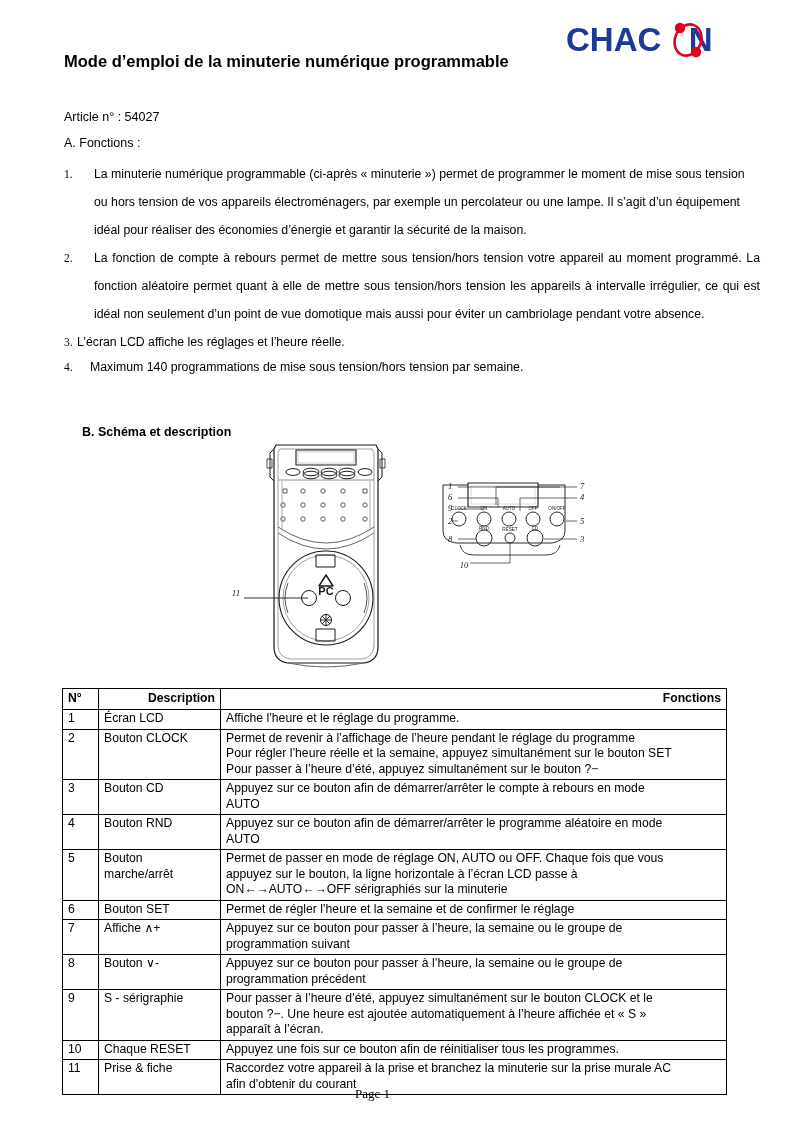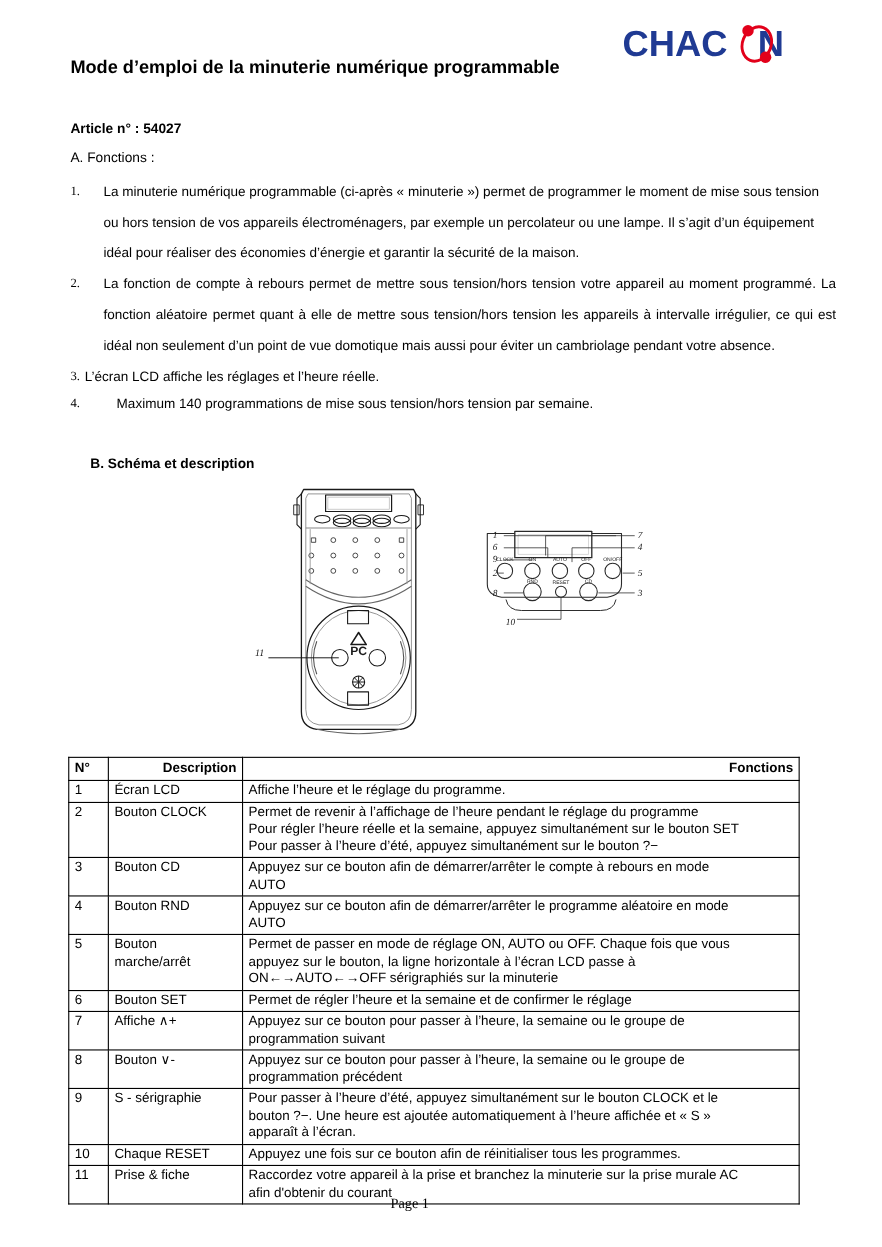--- a/index.html
+++ b/index.html
@@ -45,35 +45,35 @@
     top: 52px;
     font-size: 16.5px;
     font-weight: bold;
     white-space: nowrap;
   }
   .article {
     position: absolute;
     left: 64px;
     top: 110px;
     font-size: 12.5px;
-    font-weight: bold;
+    font-weight: normal;
     white-space: nowrap;
   }
   .sec-a {
     position: absolute;
     left: 64px;
     top: 136px;
     font-size: 12.5px;
     font-weight: normal;
     white-space: nowrap;
   }
   .sec-b {
     position: absolute;
     left: 82px;
-    top: 414px;
+    top: 425px;
     font-size: 12.5px;
     font-weight: bold;
     white-space: nowrap;
   }
 
   .para {
     position: absolute;
     font-size: 12.3px;
     line-height: 28px;
   }
@@ -91,21 +91,21 @@
     margin-left: 30px;
   }
   .para.justify .body { text-align: justify; }
 
   #para1 { left: 64px; top: 160px; width: 696px; }
   #para2 { left: 64px; top: 244px; width: 696px; }
   #para3 { left: 64px; top: 328px; width: 696px; }
   #para4 { left: 64px; top: 353px; width: 696px; }
   #para4 .num, #para3 .num { font-size: 11.5px; }
   #para3 .body { margin-left: 13px; }
-  #para4 .body { margin-left: 42px; }
+  #para4 .body { margin-left: 26px; }
 
   
   #diagram {
     position: absolute;
     left: 230px;
     top: 435px;
     width: 360px;
     height: 240px;
   }
 

